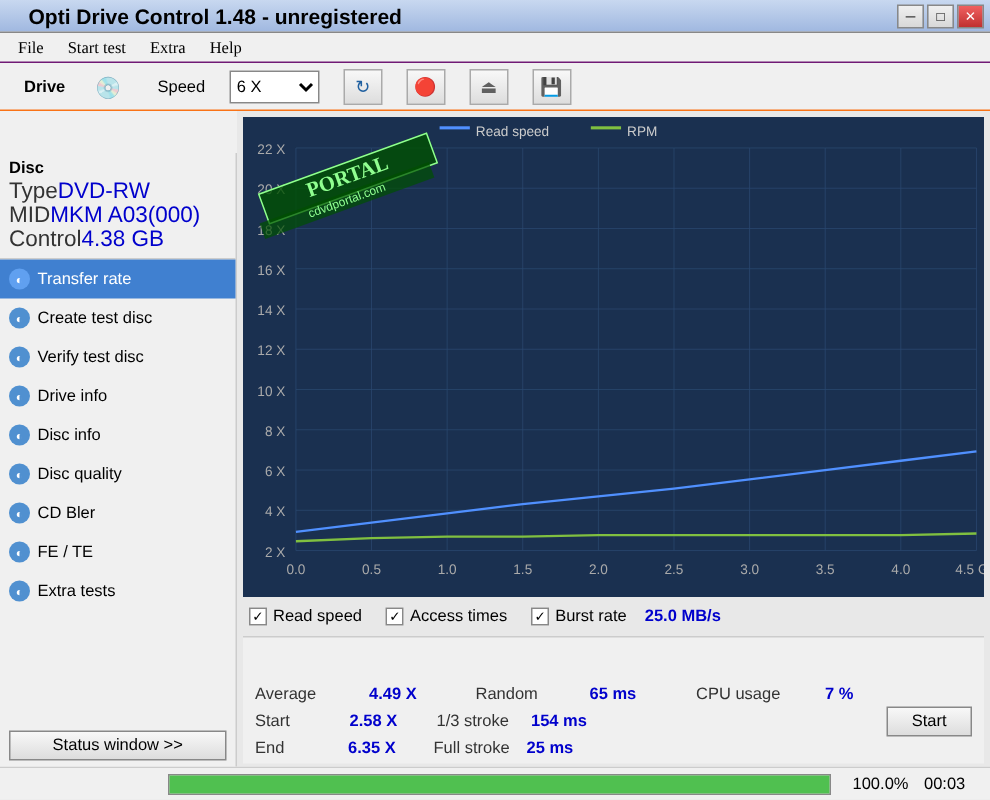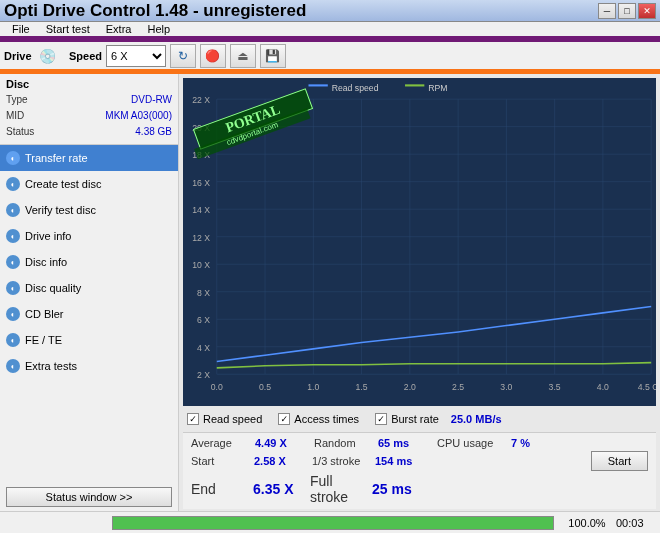--- a/index.html
+++ b/index.html
@@ -16,23 +16,24 @@
     .title-bar {
       background: linear-gradient(to bottom, #c8d8f0 0%, #a0b8e0 100%);
       height: 22px;
       display: flex;
       align-items: center;
       justify-content: space-between;
       padding: 0 4px;
       border-bottom: 1px solid #888;
     }
     .title-bar-text {
-      font-size: 17px;
+      font-size: 14px;
       color: #000;
       font-weight: bold;
+      margin-left: 15px;
     }
     .title-bar-buttons {
       display: flex;
       gap: 2px;
     }
     .tb-btn {
       width: 18px;
       height: 16px;
       border: 1px solid #888;
       background: linear-gradient(to bottom, #f0f0f0, #d8d8d8);
@@ -44,53 +45,54 @@
     }
     .tb-btn.close { background: linear-gradient(to bottom, #f06060, #c03030); color: white; }
 
     
     .menu-bar {
       background: #f0f0f0;
       height: 20px;
       display: flex;
       align-items: center;
       padding: 0 4px;
-      border-bottom: 6px solid #701a75;
+      border-bottom: 1px solid #701a75;
+      font-family: Liberation Serif, serif;
     }
     .menu-item {
       padding: 2px 8px;
       cursor: pointer;
       font-size: 11px;
     }
 
     
     .toolbar {
       background: #f0f0f0;
       height: 32px;
       display: flex;
       align-items: center;
-      padding: 2px 4px;
-      border-bottom: 5px solid #f97316;
-      gap: 4px;
+      padding: 2px 16px;
+      border-bottom: 1px solid #f97316;
+      gap: 16px;
     }
     .toolbar-label {
       font-size: 11px;
       font-weight: bold;
       margin-right: 4px;
     }
     .drive-select {
       width: 220px;
       height: 22px;
       font-size: 11px;
       border: 1px solid #888;
       background: white;
     }
     .speed-label {
       font-size: 11px;
-      font-weight: bold;
+      font-weight: normal;
       margin-left: 8px;
     }
     .speed-select {
       width: 60px;
       height: 22px;
       font-size: 11px;
       border: 1px solid #888;
       background: white;
     }
     .toolbar-btn {
@@ -110,41 +112,41 @@
     .toolbar-btn.save { color: #2060a0; }
 
     
     .main {
       display: flex;
       height: calc(533px - 22px - 20px - 32px - 22px);
     }
 
     
     .sidebar {
-      width: 179px;
+      width: 158px;
       background: #f0f0f0;
       border-right: 1px solid #ccc;
       display: flex;
       flex-direction: column;
+      margin-top: 28px;
     }
 
     
     .disc-panel {
       padding: 4px 6px;
       border-bottom: 1px solid #ccc;
     }
     .disc-panel-title {
       font-weight: bold;
       font-size: 11px;
       margin-bottom: 2px;
     }
     .disc-info-row {
       display: flex;
-      justify-content: space-between;
-      font-size: 10px;
+      font-size: 15px;
       line-height: 16px;
     }
     .disc-info-label { color: #333; }
     .disc-info-value { color: #0000cc; font-weight: normal; }
 
     
     .nav-items {
       flex: 1;
     }
     .nav-item {
@@ -338,21 +340,21 @@
       <div class="disc-panel-title">Disc</div>
       <div class="disc-info-row">
         <span class="disc-info-label">Type</span>
         <span class="disc-info-value">DVD-RW</span>
       </div>
       <div class="disc-info-row">
         <span class="disc-info-label">MID</span>
         <span class="disc-info-value">MKM A03(000)</span>
       </div>
       <div class="disc-info-row">
-        <span class="disc-info-label">Status</span>
+        <span class="disc-info-label">Control</span>
         <span class="disc-info-value">4.38 GB</span>
       </div>
     </div>
 
     <div class="nav-items">
       <div class="nav-item active">
         <span class="nav-icon">◐</span>
         <span>Transfer rate</span>
       </div>
       <div class="nav-item">
@@ -483,41 +485,41 @@
       </div>
       <div class="checkbox-item">
         <div class="cb-box">✓</div>
         <span>Burst rate</span>
         <span class="burst-value" style="margin-left:8px;">25.0 MB/s</span>
       </div>
     </div>
 
     <div class="stats-panel">
 
-      <div style="display:grid; grid-template-columns: 60px 55px 60px 55px 70px 1fr 60px; gap:4px; font-size:11px; align-items:center; margin-bottom:2px;">
+      <div style="display:grid; grid-template-columns: 60px 55px 60px 55px 70px 1fr 60px; gap:16px; font-size:11px; align-items:center; margin-bottom:2px;margin-top:28px;">
         <span class="stat-label">Average</span>
         <span class="stat-value">4.49 X</span>
         <span class="stat-label">Random</span>
         <span class="stat-value">65 ms</span>
         <span class="stat-label">CPU usage</span>
         <span class="stat-value">7 %</span>
         <span></span>
       </div>
 
       <div style="display:grid; grid-template-columns: 60px 55px 60px 55px 70px 1fr 60px; gap:3px; font-size:11px; align-items:center; margin-bottom:2px;">
         <span class="stat-label">Start</span>
         <span class="stat-value">2.58 X</span>
         <span class="stat-label">1/3 stroke</span>
         <span class="stat-value">154 ms</span>
         <span></span>
         <span></span>
         <button class="start-btn">Start</button>
       </div>
 
-      <div style="display:grid; grid-template-columns: 60px 55px 60px 55px 70px 1fr 60px; gap:2px; font-size:14px; align-items:center;">
+      <div style="display:grid; grid-template-columns: 60px 55px 60px 55px 70px 1fr 60px; gap:2px; font-size:11px; align-items:center;">
         <span class="stat-label">End</span>
         <span class="stat-value">6.35 X</span>
         <span class="stat-label">Full stroke</span>
         <span class="stat-value">25 ms</span>
         <span></span>
         <span></span>
         <span></span>
       </div>
     </div>
   </div>

